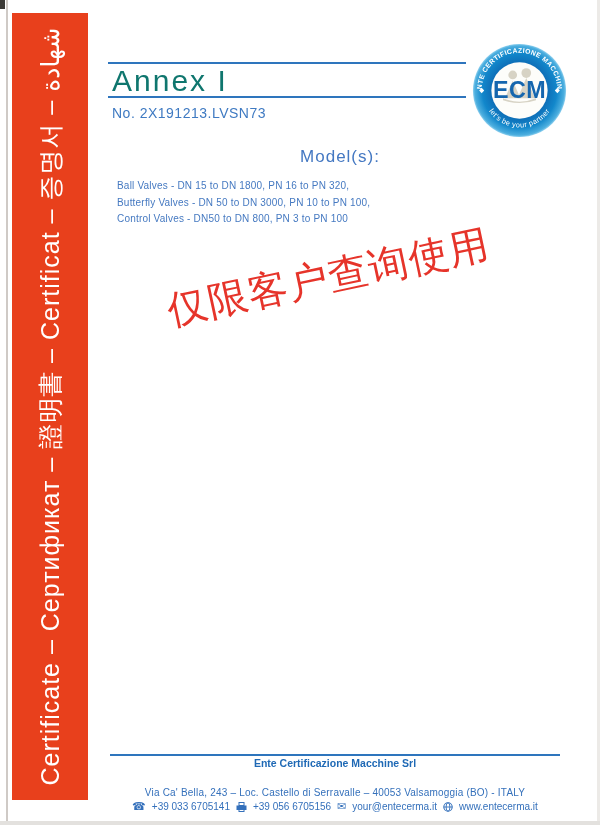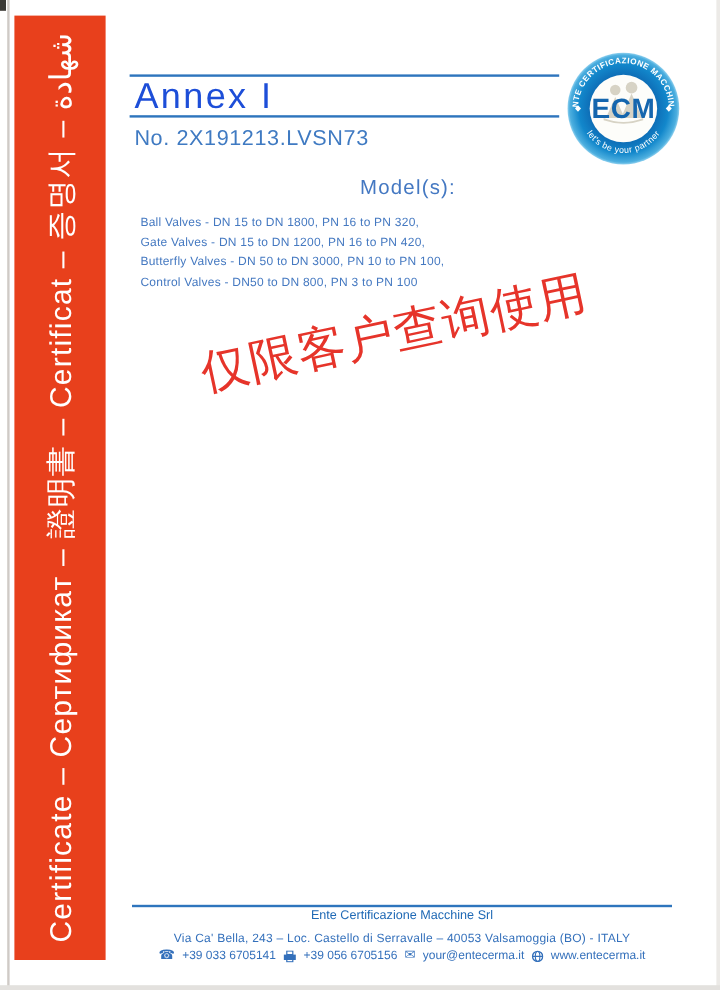--- a/index.html
+++ b/index.html
@@ -19,22 +19,22 @@
     position:absolute;left:0;top:0;width:787px;height:76px;
     transform-origin:0 0;transform:rotate(-90deg) translateX(-787px);
     display:flex;align-items:center;justify-content:center;
   }
   .sidebar-text{color:#ffffff;font-size:25px;letter-spacing:1px;white-space:nowrap;font-weight:400;}
 
   
   .rule{position:absolute;background:#2e75bd;height:2px;}
   .rule-top{left:108px;top:62px;width:358px;}
   .rule-under{left:108px;top:96px;width:358px;}
-  .annex-title{position:absolute;left:112px;top:64px;font-size:30px;color:#1d4ed8;letter-spacing:2px;font-weight:400;}
-  .cert-number{position:absolute;left:112px;top:105px;font-size:18px;color:#3f7ac2;letter-spacing:.5px;}
+  .annex-title{position:absolute;left:112px;top:64px;font-size:30px;color:#0f766e;letter-spacing:2px;font-weight:400;}
+  .cert-number{position:absolute;left:112px;top:105px;font-size:14px;color:#3f7ac2;letter-spacing:.5px;}
 
   
   .logo{position:absolute;left:471px;top:42px;width:97px;height:97px;}
   .logo svg{width:100%;height:100%;display:block;}
   .logo .ring-text{fill:#ffffff;font-weight:bold;font-size:7px;letter-spacing:.4px;font-family:"Liberation Sans",sans-serif;}
   .logo .ring-text-b{fill:#ffffff;font-size:7.5px;letter-spacing:.4px;font-family:"Liberation Sans",sans-serif;}
   .logo .ecm-text{fill:#1566ae;font-weight:bold;font-size:24px;letter-spacing:.5px;font-family:"Liberation Sans",sans-serif;}
 
   
   .models-heading{position:absolute;left:110px;top:147px;width:460px;text-align:center;
@@ -43,21 +43,21 @@
 
   
   .watermark{
     position:absolute;left:168px;top:284px;color:#e42318;font-size:40px;letter-spacing:1px;
     transform:rotate(-12deg);transform-origin:left center;white-space:nowrap;font-weight:400;opacity:.92;
   }
 
   
   .footer-rule{left:110px;top:754px;width:450px;height:1.5px;}
   .footer{position:absolute;left:110px;top:757px;width:450px;text-align:center;color:#3470bb;}
-  .footer .company{font-weight:normal;font-size:10.5px;color:#1f69b5;margin-bottom:8px;}
+  .footer .company{font-weight:bold;font-size:10.5px;color:#1f69b5;margin-bottom:18px;}
   .footer .address{font-size:10px;margin-bottom:3px;letter-spacing:.2px;}
   .footer .contact{display:flex;justify-content:center;align-items:center;gap:6px;font-size:10px;}
   .footer .glyph-icon{font-size:11px;line-height:1;color:#3470bb;}
   .footer svg{display:block;}
 </style>
 </head>
 <body>
 
 <div class="page">
 
@@ -108,21 +108,20 @@
       <g fill="#ffffff">
         <path d="M11,47.2 l2.6,2.8 -2.6,2.8 -2.6,-2.8 Z"></path>
         <path d="M89,47.2 l2.6,2.8 -2.6,2.8 -2.6,-2.8 Z"></path>
       </g>
     </svg>
   </div>
 
   <div class="models-heading">Model(s):</div>
   <div class="model-list">
     <div>Ball Valves - DN 15 to DN 1800, PN 16 to PN 320,</div>
-    <div>Gate Valves - DN 15 to DN 1200, PN 16 to PN 420,</div>
     <div>Butterfly Valves - DN 50 to DN 3000, PN 10 to PN 100,</div>
     <div>Control Valves - DN50 to DN 800, PN 3 to PN 100</div>
   </div>
 
   <div class="watermark">仅限客户查询使用</div>
 
   <div class="rule footer-rule"></div>
   <div class="footer">
     <div class="company">Ente Certificazione Macchine Srl</div>
     <div class="address">Via Ca' Bella, 243 – Loc. Castello di Serravalle – 40053 Valsamoggia (BO) - ITALY</div>

